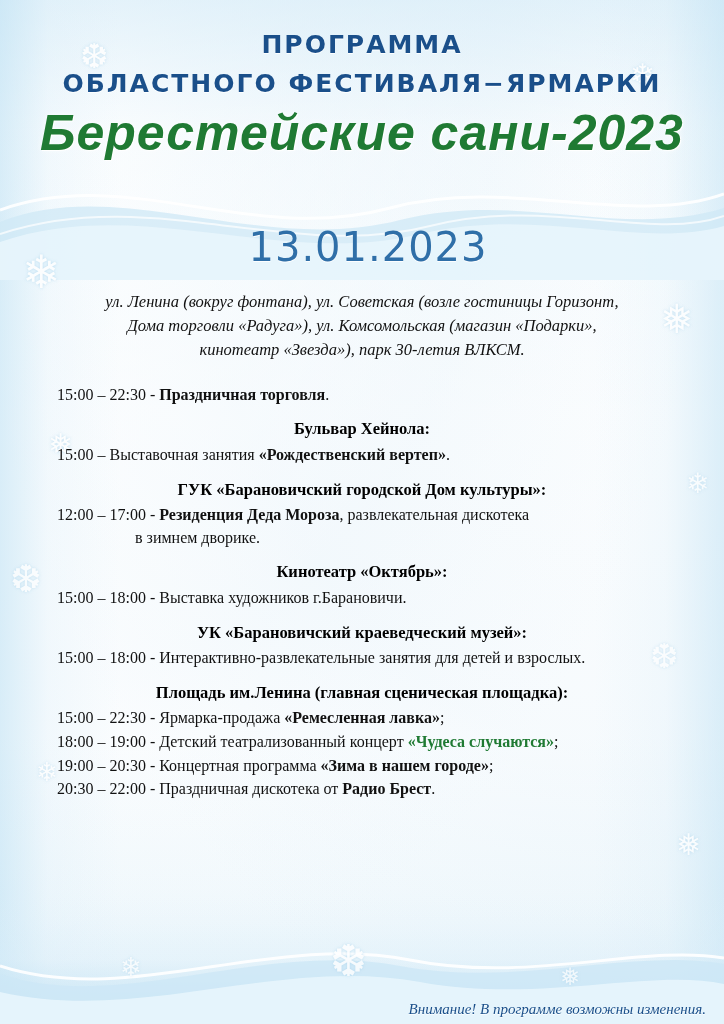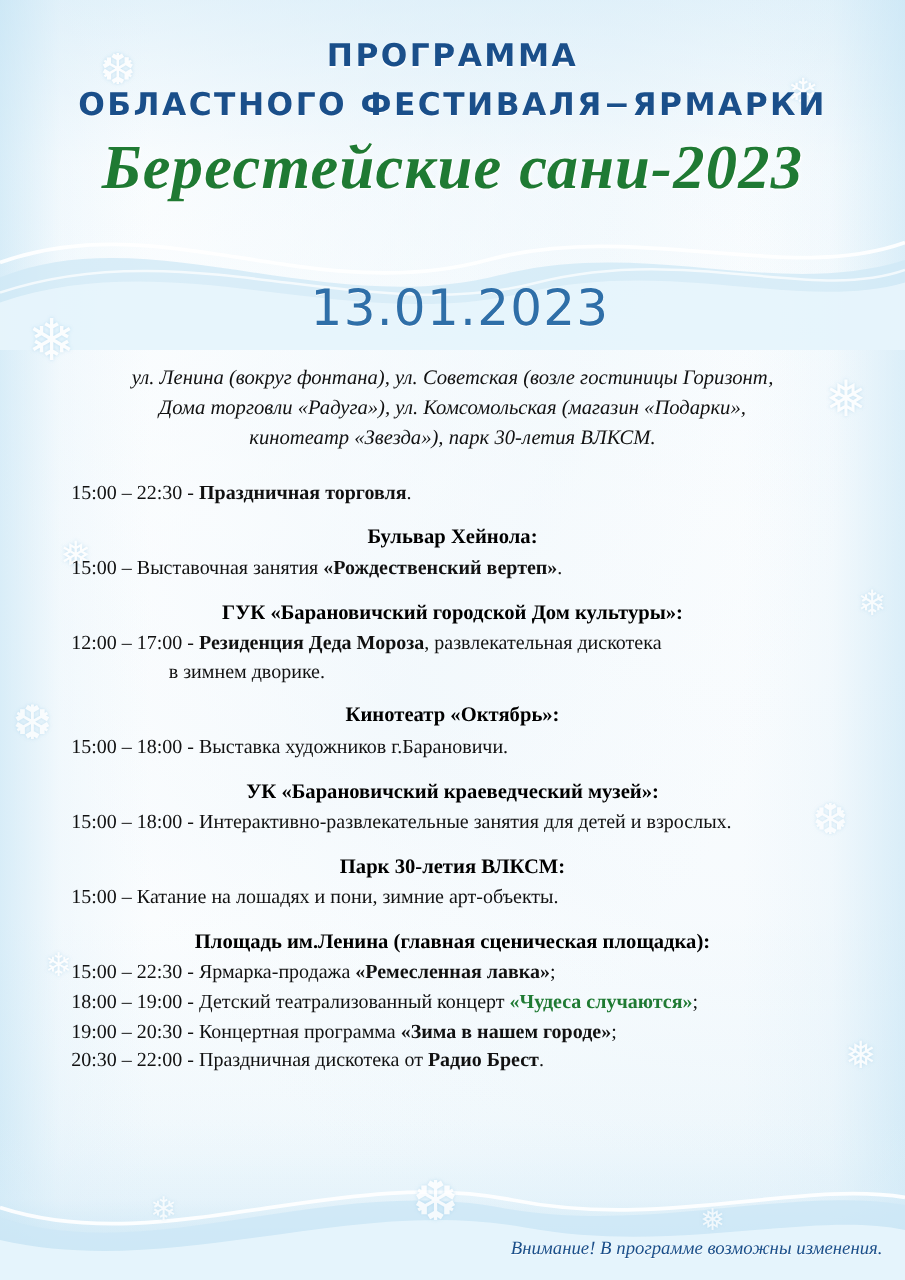--- a/index.html
+++ b/index.html
@@ -80,21 +80,21 @@
   }
   .title-line1 {
     font-size: 25px;
     margin-bottom: 10px;
   }
   .title-line2 {
     font-size: 25px;
     margin-bottom: 6px;
   }
   .title-main {
-    font-family: Liberation Serif, serif;
+    font-family: Liberation Sans, sans-serif;
     font-weight: bold;
     font-style: italic;
     font-size: 50px;
     color: #1f7a33;
     letter-spacing: 1px;
     text-shadow: 1px 1px 0 rgba(255,255,255,0.95), 0 0 6px rgba(255,255,255,0.8);
     margin-top: 2px;
   }
 
   .date {
@@ -149,21 +149,21 @@
     padding-left: 78px;
   }
   .first-entry {
     margin-top: 22px;
     margin-bottom: 4px;
   }
 
   .footer-note {
     position: absolute;
     right: 18px;
-    bottom: 16px;
+    bottom: 6px;
     font-style: italic;
     font-size: 15px;
     color: #1a4f8a;
     text-shadow: 0 1px 0 rgba(255,255,255,0.9);
   }
 </style>
 </head>
 <body>
 
 <div class="poster">
@@ -231,24 +231,20 @@
           </div>
           <div class="section">
             <div class="section-heading">Кинотеатр «Октябрь»:</div>
             <div class="entry"><span class="time">15:00 – 18:00 - </span><span>Выставка художников г.Барановичи.</span></div>
           </div>
           <div class="section">
             <div class="section-heading">УК «Барановичский краеведческий музей»:</div>
             <div class="entry"><span class="time">15:00 – 18:00 - </span><span>Интерактивно-развлекательные занятия для детей и взрослых.</span></div>
           </div>
           <div class="section">
-            <div class="section-heading">Парк 30-летия ВЛКСМ:</div>
-            <div class="entry"><span class="time">15:00 – </span><span>Катание на лошадях и пони, зимние арт-объекты.</span></div>
-          </div>
-          <div class="section">
             <div class="section-heading">Площадь им.Ленина (главная сценическая площадка):</div>
             <div class="entry"><span class="time">15:00 – 22:30 - </span><span>Ярмарка-продажа </span><b>«Ремесленная лавка»</b><span>;</span></div>
             <div class="entry"><span class="time">18:00 – 19:00 - </span><span>Детский театрализованный концерт </span><b style="color: rgb(31, 122, 51);">«Чудеса случаются»</b><span>;</span></div>
             <div class="entry"><span class="time">19:00 – 20:30 - </span><span>Концертная программа </span><b>«Зима в нашем городе»</b><span>;</span></div>
             <div class="entry"><span class="time">20:30 – 22:00 - </span><span>Праздничная дискотека от </span><b>Радио Брест</b><span>.</span></div>
           </div>
         </div>
     </div>
 
     <div class="footer-note">Внимание! В программе возможны изменения.</div>

